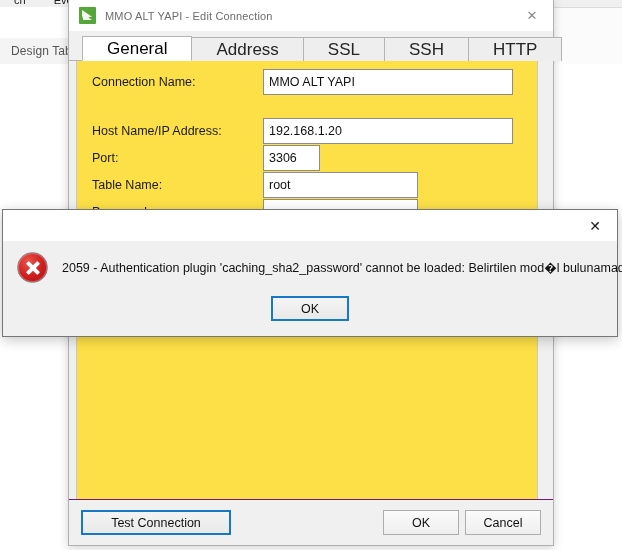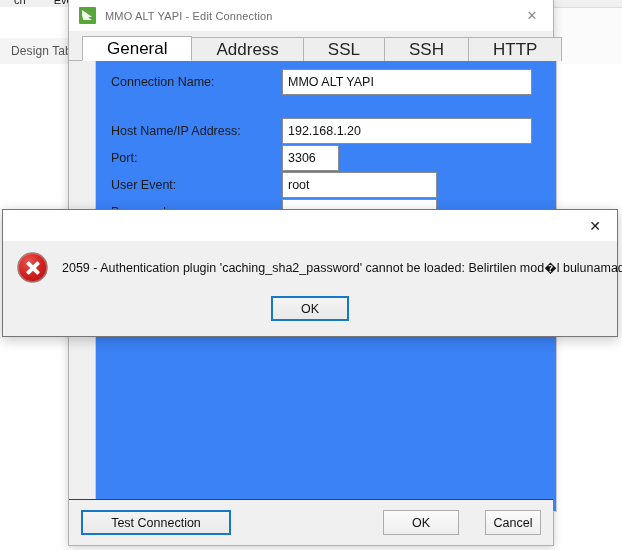--- a/index.html
+++ b/index.html
@@ -159,23 +159,23 @@
     background: #ffffff;
     color: #000000;
     height: 25px;
     z-index: 3;
     top: 1px;
     border-bottom: 1px solid #ffffff;
   }
 
   .conn-content {
     position: absolute;
-    left: 26px; top: 61px;
+    left: 7px; top: 61px;
     width: 462px; height: 451px;
-    background: #3b82f6;
+    background: #fde047;
     border: 1px solid #c9c9c9;
     border-top: none;
     box-sizing: border-box;
   }
 
   .field-row {
     position: absolute;
     left: 0;
     height: 24px;
     display: flex;
@@ -228,21 +228,21 @@
     font-size: 12.5px;
     color: #111;
     cursor: default;
   }
   .btn.focused {
     border: 2px solid #1878c8;
     background: linear-gradient(#f4f4f4, #e9e9e9);
   }
   .btn-test  { left: 12px;  top: 10px; width: 150px; }
   .btn-ok    { right: 94px; top: 10px; width: 76px; }
-  .btn-cancel{ right: 12px; top: 10px; width: 56px; }
+  .btn-cancel{ right: 12px; top: 10px; width: 76px; }
 
   
   .err-dialog {
     position: absolute;
     left: 2px; top: 209px;
     width: 616px; height: 128px;
     background: #f0f0f0;
     border: 1px solid #767676;
     box-sizing: border-box;
     box-shadow: 0 3px 12px rgba(0,0,0,.22);
@@ -367,21 +367,21 @@
         <span class="field-label">Host Name/IP Address:</span>
         <span class="field-input" style="width:250px;">192.168.1.20</span>
       </div>
 
       <div class="field-row" style="top:85px; width:100%;">
         <span class="field-label">Port:</span>
         <span class="field-input" style="width:57px;">3306</span>
       </div>
 
       <div class="field-row" style="top:112px; width:100%;">
-        <span class="field-label">User Event:</span>
+        <span class="field-label">Table Name:</span>
         <span class="field-input" style="width:155px;">root</span>
       </div>
 
       <div class="field-row" style="top:139px; width:100%;">
         <span class="field-label">Password:</span>
         <span class="field-input dots" style="width:155px;">●●●●●●●●</span>
       </div>
 
     </div>
 

